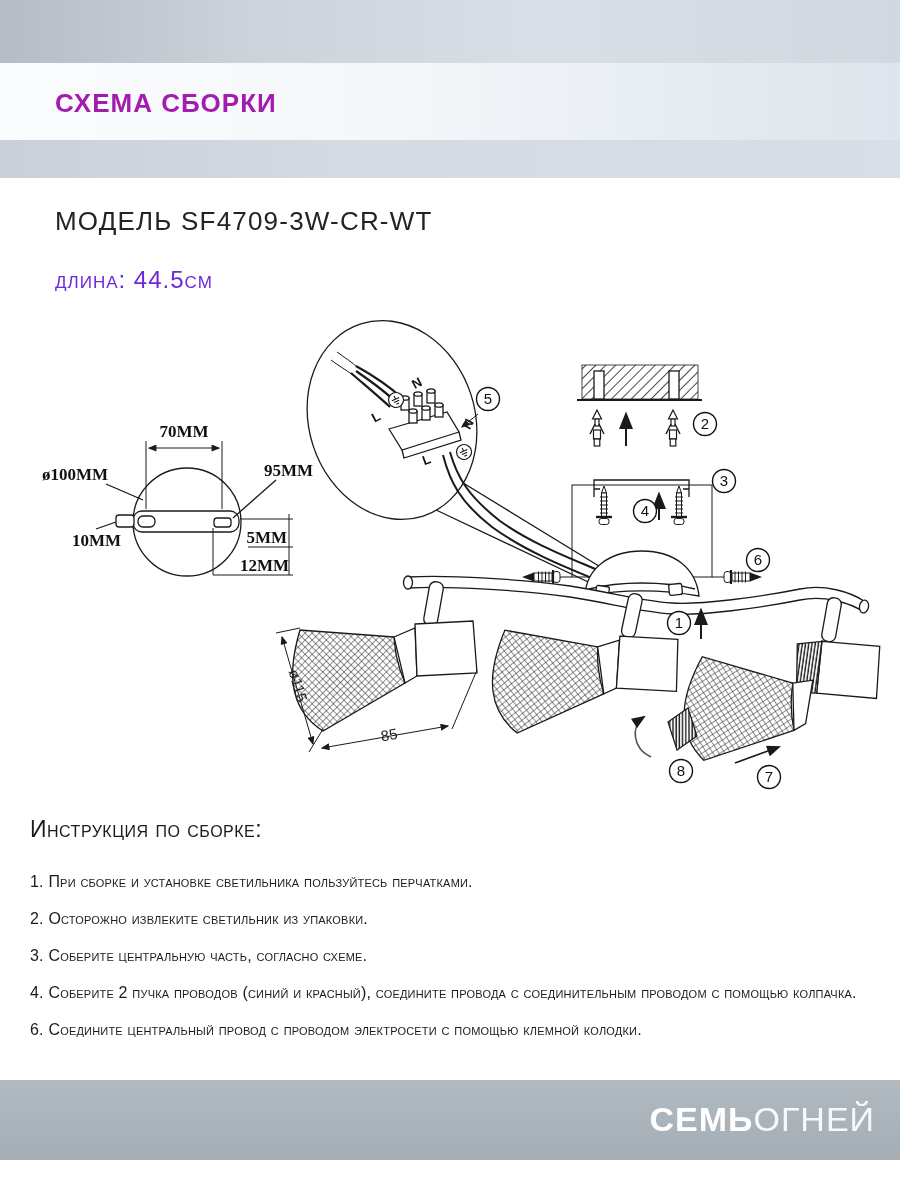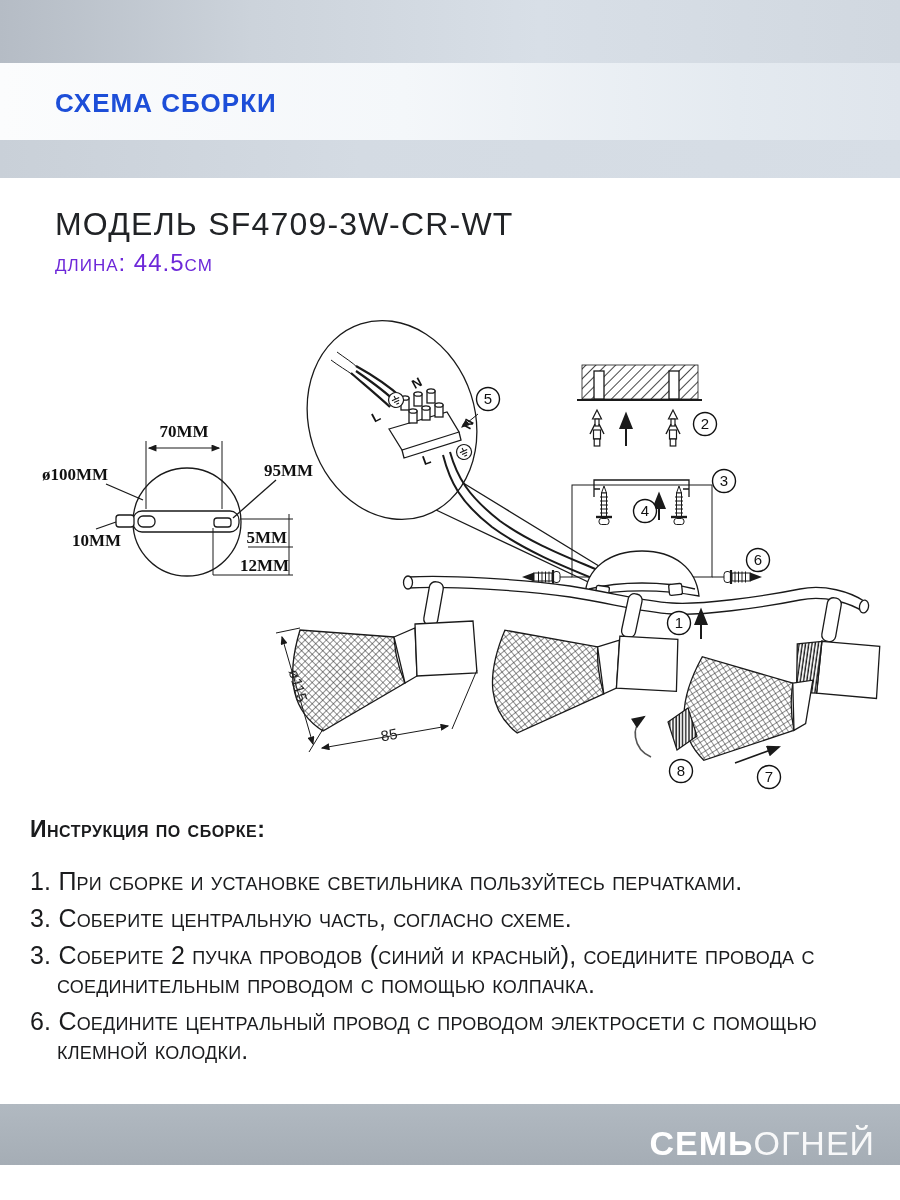--- a/index.html
+++ b/index.html
@@ -9,46 +9,46 @@
   }
   
   .header{position:absolute;top:0;left:0;width:900px;height:178px}
   .hband-top{position:absolute;top:0;left:0;width:100%;height:63px;
     background:linear-gradient(90deg,#b5bcc5 0%,#ccd3db 28%,#d8dfe7 60%,#d1d8e0 100%)}
   .hband-light{position:absolute;top:63px;left:0;width:100%;height:77px;
     background:linear-gradient(90deg,#fbfcfd 0%,#f4f7fa 45%,#e4eaf0 82%,#dfe5ec 100%)}
   .hband-bottom{position:absolute;top:140px;left:0;width:100%;height:38px;
     background:linear-gradient(90deg,#c9d0d8 0%,#d4dbe3 40%,#d7dee6 100%)}
   .header-title{position:absolute;left:55px;top:88px;font-size:26px;font-weight:700;
-    color:#1d4ed8;letter-spacing:1px}
+    color:#a21caf;letter-spacing:1px}
   
   .product{position:absolute;left:55px;top:206px}
-  .product-model{font-size:32px;letter-spacing:1.2px;color:#212326;margin-bottom:1px}
+  .product-model{font-size:26px;letter-spacing:1.2px;color:#212326;margin-bottom:24px}
   .product-spec{font-size:24px;font-variant:small-caps;letter-spacing:1px;
     line-height:38px;color:#6d28d9}
   
   .diagram{position:absolute;left:0;top:180px;width:900px;height:625px}
   .ln{fill:none;stroke:#1a1a1a;stroke-width:1.3}
   .lnthin{fill:none;stroke:#1a1a1a;stroke-width:1}
   .wfill{fill:#fff;stroke:#1a1a1a;stroke-width:1.3}
   .dimtext{font-family:"Liberation Serif",serif;font-weight:700;font-size:17px;fill:#111}
   .dimtext2{font-family:"Liberation Sans",sans-serif;font-size:15px;fill:#222}
   .wlabel{font-size:13px;font-weight:700;fill:#111;text-anchor:middle;
     font-family:"Liberation Sans",sans-serif}
   .callout circle{fill:#fff;stroke:#111;stroke-width:1.4}
   .callout text{font-size:15px;fill:#111;text-anchor:middle;
     font-family:"Liberation Sans",sans-serif}
   
   .instructions{position:absolute;left:30px;top:816px;width:845px}
-  .instr-title{font-size:23px;font-weight:700;font-variant:small-caps;
+  .instr-title{font-size:23px;font-weight:400;font-variant:small-caps;
     letter-spacing:.5px;margin-bottom:24px;color:#1a1b1d}
-  .instr-item{font-size:25px;font-variant:small-caps;letter-spacing:.2px;
+  .instr-item{font-size:16px;font-variant:small-caps;letter-spacing:.2px;
     line-height:29px;margin-bottom:8px;padding-left:27px;text-indent:-27px;color:#1a1b1d}
   
-  .footer{position:absolute;top:1104px;left:0;width:900px;height:61px;
+  .footer{position:absolute;top:1080px;left:0;width:900px;height:80px;
     background:linear-gradient(180deg,#b1b9c1 0%,#a5adb5 100%)}
   .brand{position:absolute;right:25px;top:20px;font-size:34px;letter-spacing:1px;color:#fff}
   .brand-bold{font-weight:700}
   .brand-light{font-weight:400;opacity:.92}
 </style>
 </head>
 <body>
 
 <div class="header">
   <div class="hband-top"></div>
@@ -287,22 +287,23 @@
     </g>
   <g class="callout">
       <circle cx="681" cy="771" r="11.5"></circle>
       <text x="681" y="776">8</text>
     </g>
 </svg>
 
 <div class="instructions">
   <div class="instr-title">Инструкция по сборке:</div>
   <div class="instr-item">1. При сборке и установке светильника пользуйтесь перчатками.</div>
+  <div class="instr-item">2. Осторожно извлеките светильник из упаковки.</div>
   <div class="instr-item">3. Соберите центральную часть, согласно схеме.</div>
-  <div class="instr-item">3. Соберите 2 пучка проводов (синий и красный), соедините провода с соединительным проводом с помощью колпачка.</div>
+  <div class="instr-item">4. Соберите 2 пучка проводов (синий и красный), соедините провода с соединительным проводом с помощью колпачка.</div>
   <div class="instr-item">6. Соедините центральный провод с проводом электросети с помощью клемной колодки.</div>
 </div>
 
 <div class="footer">
   <div class="brand">
     <span class="brand-bold">СЕМЬ</span><span class="brand-light">ОГНЕЙ</span>
   </div>
 </div>
 
 </body></html>

